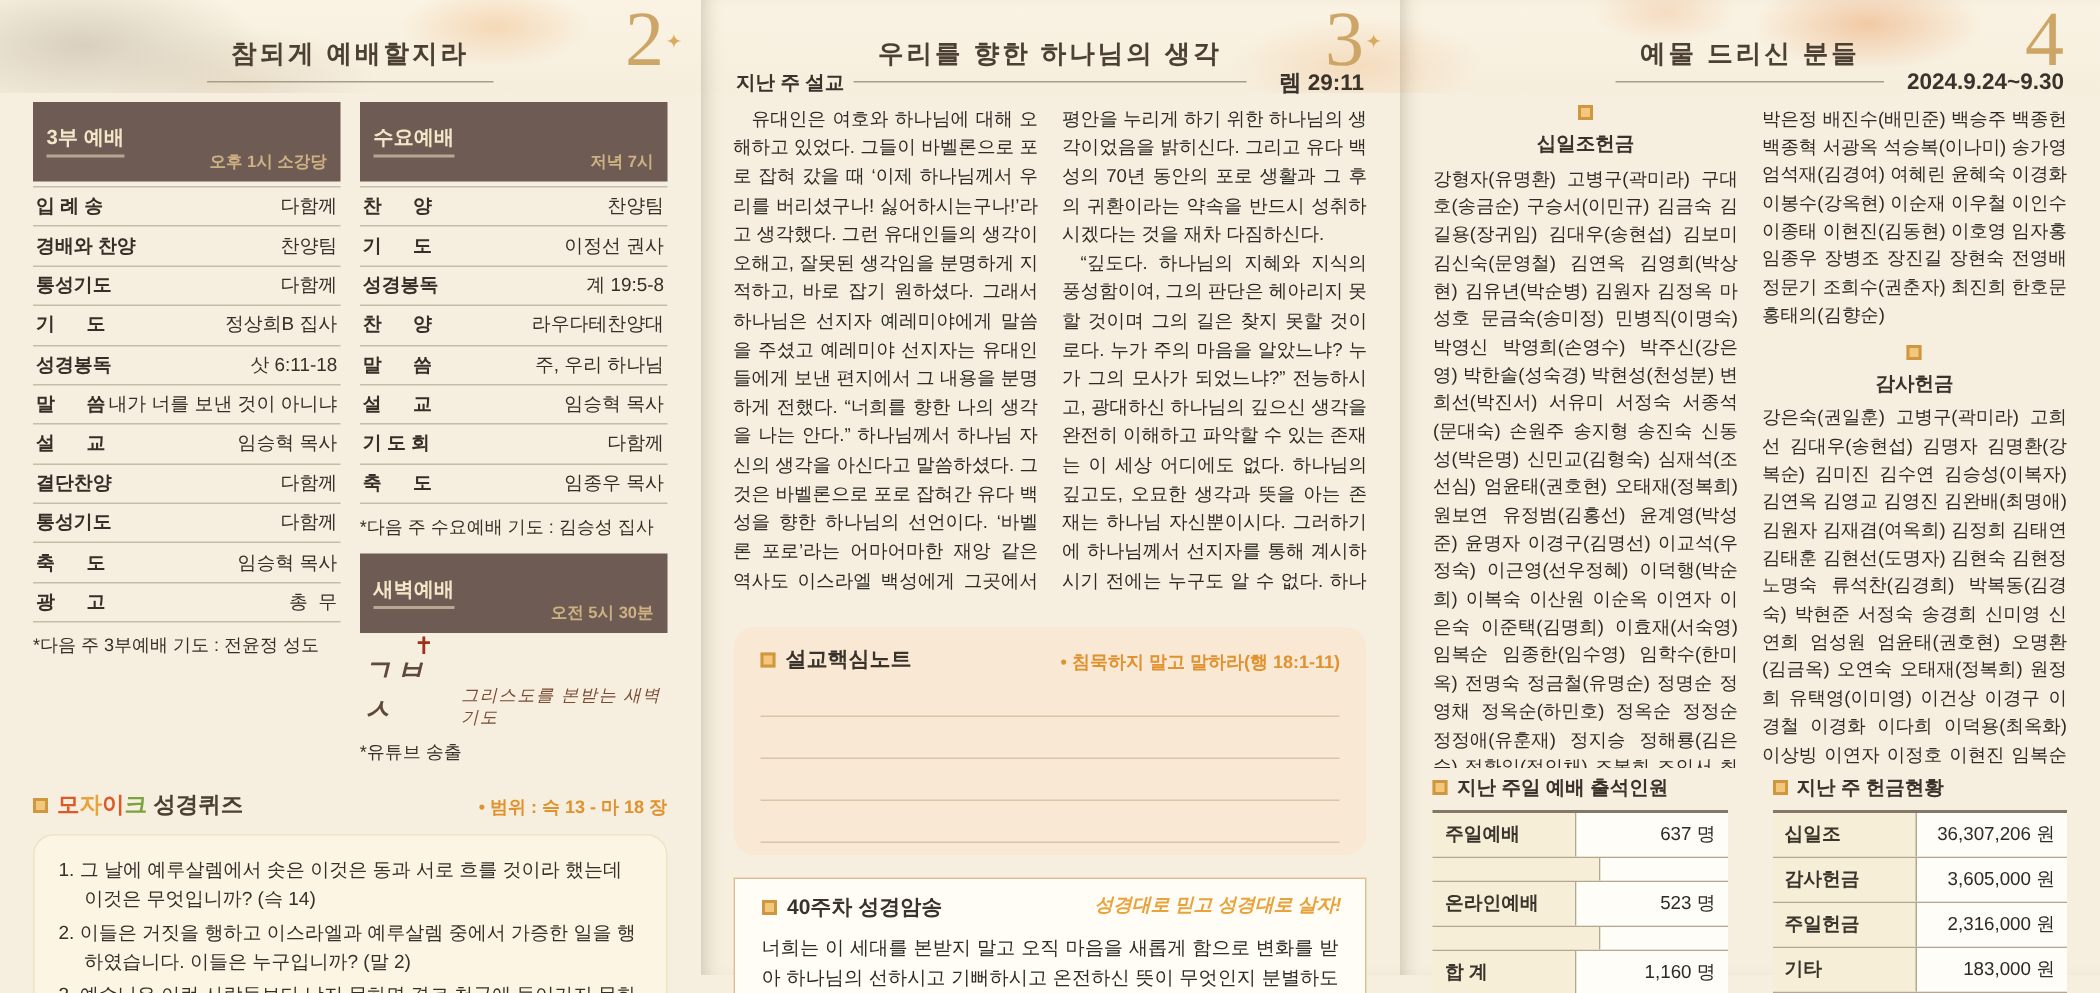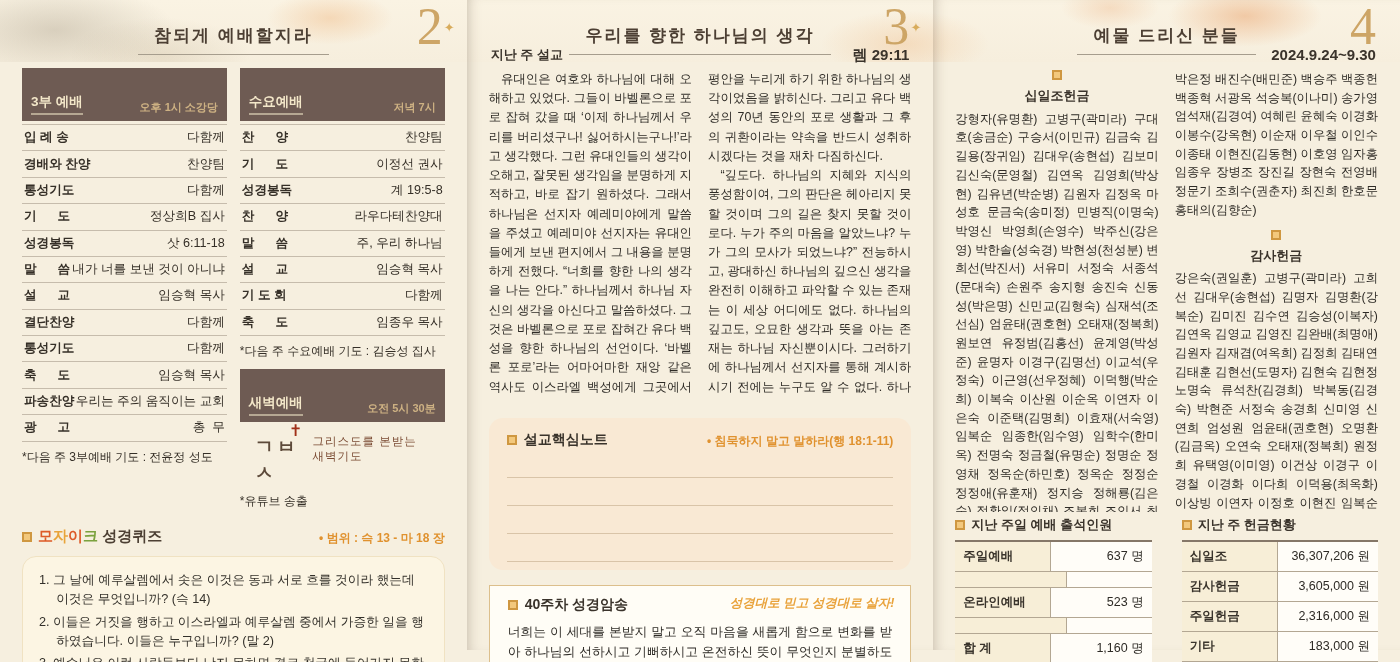--- a/index.html
+++ b/index.html
@@ -23,31 +23,31 @@
   .ptitle{display:inline-block;font-size:17px;font-weight:bold;color:#4c3f33;letter-spacing:2px;
     border-bottom:1px solid #a69d8d;padding:0 16px 7px;}
   .pnum{position:absolute;top:0;right:2px;font-family:"Liberation Serif","DejaVu Serif",serif;
     font-size:52px;line-height:1.05;color:#cda566;font-weight:400;}
   .pstar{position:absolute;top:20px;right:-10px;color:#d8ac5c;font-size:13px;z-index:3;}
   .side-l{position:absolute;left:2px;top:46px;font-size:13px;font-weight:bold;color:#3a332b;}
   .side-r{position:absolute;right:2px;top:46px;font-size:15px;font-weight:bold;color:#3a332b;}
   
   .wcols{display:flex;gap:13px;}
   .wcol{flex:1;min-width:0;}
-  .wt-head{display:flex;justify-content:space-between;align-items:flex-end;background:#6e5b53;
+  .wt-head{display:flex;justify-content:space-between;align-items:center;background:#6e5b53;
     color:#f3e7c9;padding:5px 9px 6px;font-size:13.5px;font-weight:bold;}
   .wt-head .wtitle{border-bottom:2px solid rgba(243,231,201,.55);padding-bottom:2px;}
   .wt-head .wtime{font-size:11px;font-weight:bold;color:#cdb183;margin-top:27px;}
   .wt-body{margin-top:3px;border-top:1px solid #c6bcac;}
   .wt-row{display:flex;justify-content:space-between;align-items:center;
     border-bottom:1px solid #c6bcac;padding:4.2px 2px;font-size:12.6px;color:#352f27;}
   .wt-row .lbl{font-weight:bold;white-space:pre;}
   .wt-row .val{text-align:right;white-space:pre;}
   .tnote{font-size:12px;color:#352f27;margin:7px 0 9px;}
-  .dawn-logo{display:flex;align-items:flex-start;gap:9px;margin:12px 15px 6px;}
+  .dawn-logo{display:flex;align-items:flex-end;gap:9px;margin:12px 2px 6px;font-style:italic;}
   .gbs{font-weight:800;font-size:19px;color:#5d4a3a;letter-spacing:3px;position:relative;}
   .gbs .cross{position:absolute;top:-13px;left:34px;color:#a03018;font-size:16px;font-weight:bold;}
   .slogan{font-size:11.5px;color:#7a4a32;letter-spacing:1px;}
   
   .sq{display:inline-block;width:10px;height:10px;background:#f3c87c;border:2px solid #cf9740;
     box-sizing:border-box;flex:0 0 auto;}
   .quiz-head{display:flex;justify-content:space-between;align-items:baseline;margin-top:8px;}
   .quiz-brand{display:flex;align-items:center;gap:6px;font-size:15px;font-weight:bold;color:#4c3f33;}
   .mlet{font-weight:800;}
   .quiz-range{font-size:12px;font-weight:bold;color:#e0922f;white-space:pre;}
@@ -138,24 +138,20 @@
               </div>
             <div class="wt-row">
                 <span class="lbl">통성기도</span>
                 <span class="val">다함께</span>
               </div>
             <div class="wt-row">
                 <span class="lbl">축      도</span>
                 <span class="val">임승혁 목사</span>
               </div>
             <div class="wt-row">
-                <span class="lbl">파송찬양</span>
-                <span class="val">우리는 주의 움직이는 교회</span>
-              </div>
-            <div class="wt-row">
                 <span class="lbl">광      고</span>
                 <span class="val">총  무</span>
               </div>
           </div>
           <div class="tnote">*다음 주 3부예배 기도 : 전윤정 성도</div>
         </div>
 
         <div class="wcol">
           <div class="wt-head">
             <span class="wtitle">수요예배</span>

